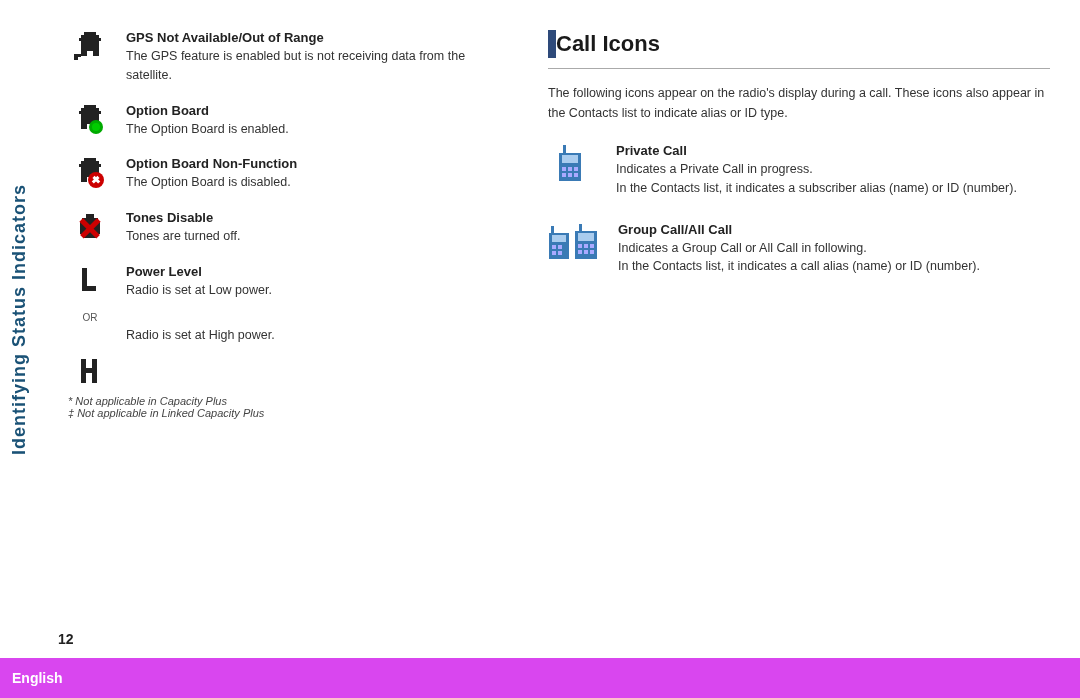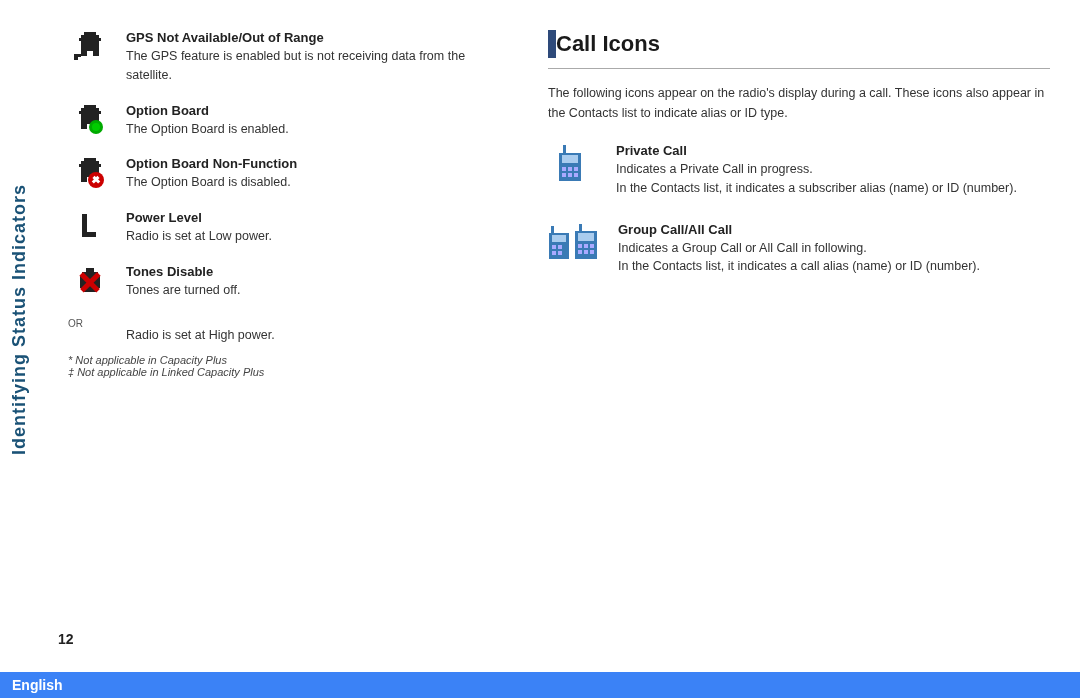--- a/index.html
+++ b/index.html
@@ -138,22 +138,22 @@
       color: #222;
       padding-left: 20px;
     }
 
     
     .bottom-bar {
       position: absolute;
       bottom: 0;
       left: 0;
       right: 0;
-      height: 26px;
-      background: #3b82f6;
+      height: 40px;
+      background: #d946ef;
       display: flex;
       align-items: center;
       padding-left: 12px;
     }
     .bottom-bar-label {
       color: #fff;
       font-weight: bold;
       font-size: 14px;
     }
 
@@ -238,54 +238,54 @@
         </svg>
       </div>
       <div class="text-cell">
         <div class="item-title">Option Board Non-Function</div>
         <div class="item-desc">The Option Board is disabled.</div>
       </div>
     </div>
 
     <div class="icon-row">
       <div class="icon-cell">
-
-        <svg width="22" height="28" viewBox="0 0 22 28">
-          <rect x="3" y="2" width="5" height="20" fill="#222"></rect>
-          <rect x="3" y="20" width="14" height="5" fill="#222"></rect>
-        </svg>
-      </div>
-      <div class="text-cell">
-        <div class="item-title">Power Level</div>
-        <div class="item-desc">Radio is set at Low power.</div>
-      </div>
-    </div>
-
-    <div class="icon-row">
-      <div class="icon-cell">
         <svg width="32" height="32" viewBox="0 0 32 32">
 
           <rect x="12" y="2" width="8" height="4" fill="#222"></rect>
           <rect x="8" y="6" width="16" height="4" fill="#222"></rect>
           <rect x="6" y="10" width="20" height="8" fill="#222"></rect>
           <rect x="6" y="18" width="20" height="4" fill="#222"></rect>
           <rect x="10" y="22" width="12" height="4" fill="#222"></rect>
 
           <rect x="4" y="14" width="24" height="5" fill="#cc0000" transform="rotate(45 16 16)"></rect>
           <rect x="4" y="14" width="24" height="5" fill="#cc0000" transform="rotate(-45 16 16)"></rect>
         </svg>
       </div>
       <div class="text-cell">
         <div class="item-title">Tones Disable</div>
         <div class="item-desc">Tones are turned off.</div>
       </div>
     </div>
 
+    <div class="icon-row">
+      <div class="icon-cell">
+
+        <svg width="22" height="28" viewBox="0 0 22 28">
+          <rect x="3" y="2" width="5" height="20" fill="#222"></rect>
+          <rect x="3" y="20" width="14" height="5" fill="#222"></rect>
+        </svg>
+      </div>
+      <div class="text-cell">
+        <div class="item-title">Power Level</div>
+        <div class="item-desc">Radio is set at Low power.</div>
+      </div>
+    </div>
+
     <div class="icon-row" style="margin-top:-10px; margin-bottom:10px;">
-      <div class="icon-cell" style="flex-direction:row; align-items:center;gap:32px;">
+      <div class="icon-cell" style="flex-direction:column; align-items:center;gap:32px;">
         <span class="or-text" style="font-size:10px; color:#555; margin-bottom:2px;">OR</span>
 
         <svg width="22" height="28" viewBox="0 0 22 28">
           <rect x="2" y="2" width="5" height="24" fill="#222"></rect>
           <rect x="2" y="11" width="14" height="5" fill="#222"></rect>
           <rect x="13" y="2" width="5" height="24" fill="#222"></rect>
         </svg>
       </div>
       <div class="text-cell" style="padding-top:18px;">
         <div class="item-desc">Radio is set at High power.</div>

